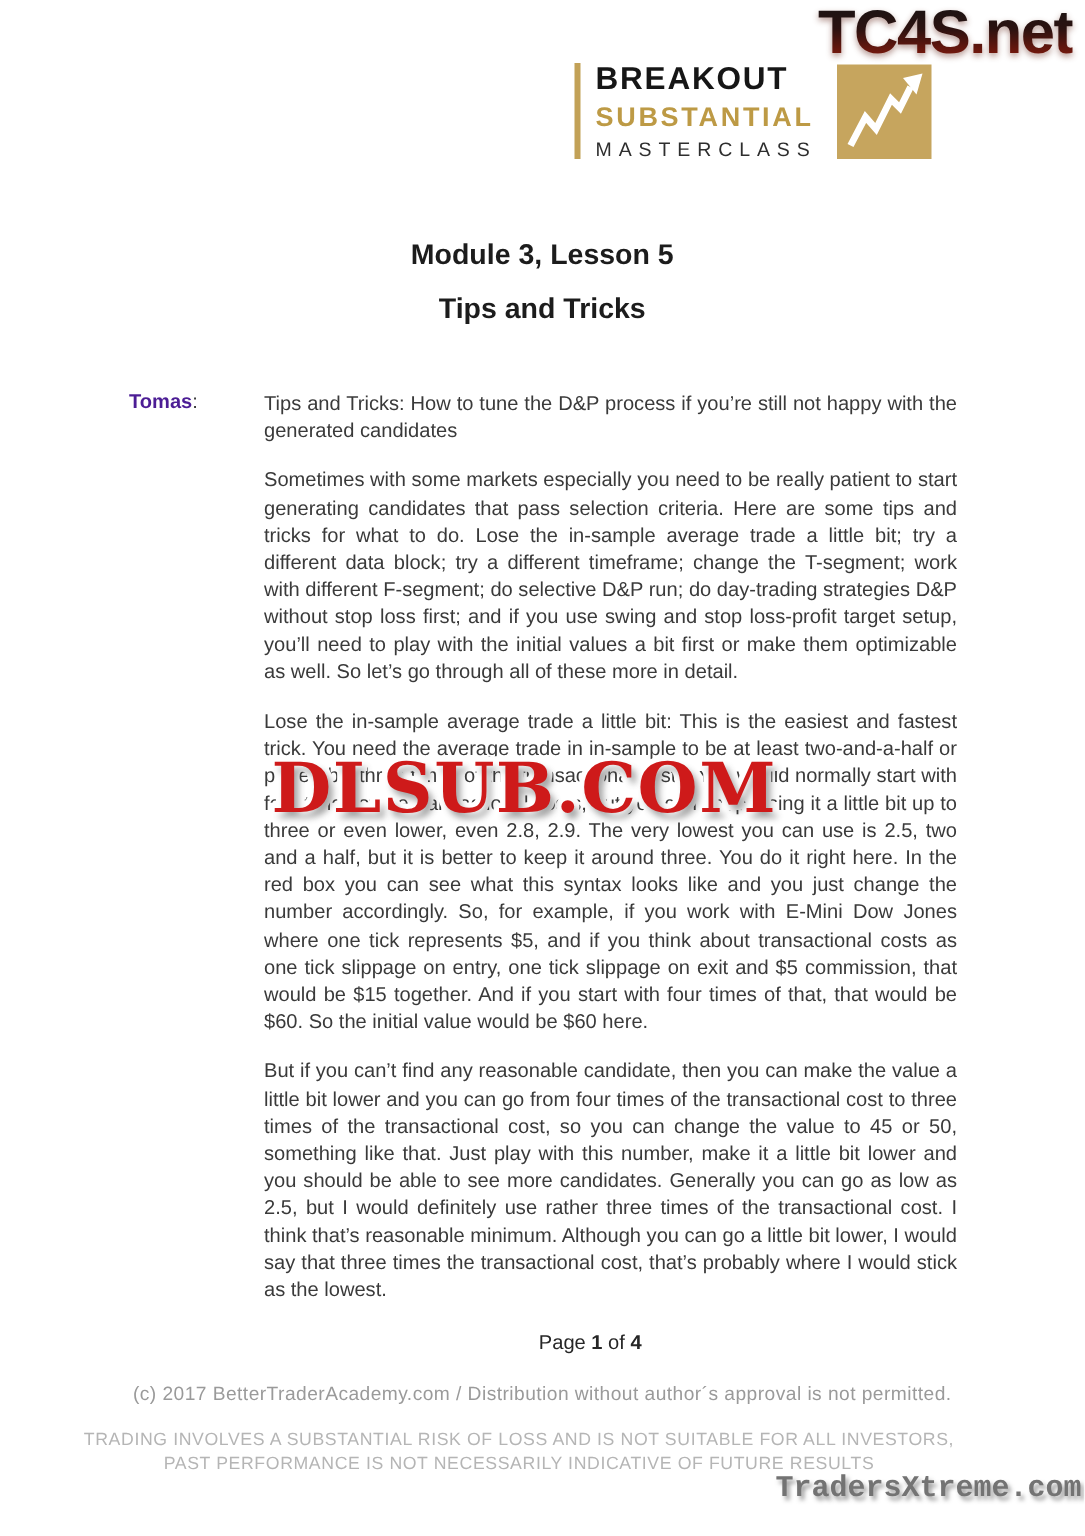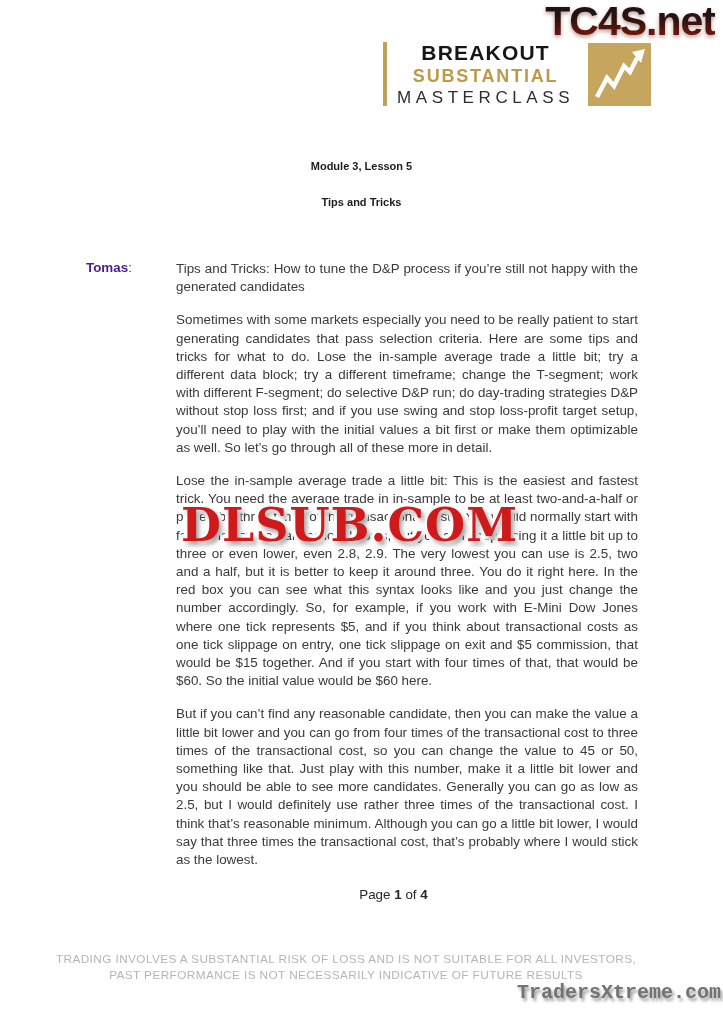--- a/index.html
+++ b/index.html
@@ -24,35 +24,35 @@
     background: linear-gradient(180deg, #151515 0%, #2b1210 45%, #7c190d 85%, #8f2012 100%);
     -webkit-background-clip: text;
     background-clip: text;
     color: transparent;
     filter: drop-shadow(0 2px 2px rgba(90,25,12,0.45)) blur(0.4px);
     z-index: 30;
     white-space: nowrap;
   }
 
   
-  .logo { position: absolute; left: 383px; top: 42px; display: flex; z-index: 10; text-align: center; }
+  .logo { position: absolute; left: 383px; top: 42px; display: flex; z-index: 10; }
   .logo-bar { width: 4px; height: 64px; background: #C2A157; margin-right: 10px; }
   .logo-text { display: flex; flex-direction: column; justify-content: space-between; height: 64px; }
   .logo-title { font-size: 21px; font-weight: 800; color: #161616; letter-spacing: 1.2px; line-height: 1; }
   .logo-subtitle { font-size: 18px; font-weight: 800; color: #BD9A45; letter-spacing: 1.8px; line-height: 1; }
-  .logo-tagline { font-size: 17px; font-weight: 400; color: #2e2e2e; letter-spacing: 4.6px; line-height: 1; }
+  .logo-tagline { font-size: 13px; font-weight: 400; color: #2e2e2e; letter-spacing: 4.6px; line-height: 1; }
   .logo-square {
     width: 63px; height: 63px; background: #C6A55E;
     margin-left: 14px; margin-top: 1px;
     display: flex; align-items: center; justify-content: center;
   }
   .logo-square svg { display: block; }
 
   
-  .doc-title { position: absolute; left: 0; width: 723px; text-align: center; color: #1c1c1c; font-weight: 700; font-size: 11px; }
+  .doc-title { position: absolute; left: 0; width: 723px; text-align: center; color: #1c1c1c; font-weight: 700; font-size: 19px; }
   .doc-title.module { top: 160px; }
   .doc-title.lesson  { top: 196px; }
 
   
   .speaker {
     position: absolute; left: 86px; top: 260px;
     font-size: 13.4px; color: #3a3a3a;
   }
   .speaker b { font-weight: 700; color: #4c1d95; }
   .transcript {
@@ -140,20 +140,21 @@
     <p>Tips and Tricks: How to tune the D&amp;P process if you’re still not happy with the generated candidates</p>
     <p>Sometimes with some markets especially you need to be really patient to start generating candidates that pass selection criteria. Here are some tips and tricks for what to do. Lose the in-sample average trade a little bit; try a different data block; try a different timeframe; change the T-segment; work with different F-segment; do selective D&amp;P run; do day-trading strategies D&amp;P without stop loss first; and if you use swing and stop loss-profit target setup, you’ll need to play with the initial values a bit first or make them optimizable as well. So let’s go through all of these more in detail.</p>
     <p>Lose the in-sample average trade a little bit: This is the easiest and fastest trick. You need the average trade in in-sample to be at least two-and-a-half or preferably three times of the transactional costs. You would normally start with four times of the transactional costs, but you can keep losing it a little bit up to three or even lower, even 2.8, 2.9. The very lowest you can use is 2.5, two and a half, but it is better to keep it around three. You do it right here. In the red box you can see what this syntax looks like and you just change the number accordingly. So, for example, if you work with E-Mini Dow Jones where one tick represents $5, and if you think about transactional costs as one tick slippage on entry, one tick slippage on exit and $5 commission, that would be $15 together. And if you start with four times of that, that would be $60. So the initial value would be $60 here.</p>
     <p>But if you can’t find any reasonable candidate, then you can make the value a little bit lower and you can go from four times of the transactional cost to three times of the transactional cost, so you can change the value to 45 or 50, something like that. Just play with this number, make it a little bit lower and you should be able to see more candidates. Generally you can go as low as 2.5, but I would definitely use rather three times of the transactional cost. I think that’s reasonable minimum. Although you can go a little bit lower, I would say that three times the transactional cost, that’s probably where I would stick as the lowest.</p>
   </div>
 
   <div class="wm-dlsub">DLSUB.COM</div>
 
   <div class="page-number"><span>Page </span><b>1</b><span> of </span><b>4</b></div>
 
+  <div class="copyright">(c) 2017 BetterTraderAcademy.com / Distribution without author´s approval is not permitted.</div>
 
   <div class="disclaimer">
     <div>TRADING INVOLVES A SUBSTANTIAL RISK OF LOSS AND IS NOT SUITABLE FOR ALL INVESTORS,</div>
     <div>PAST PERFORMANCE IS NOT NECESSARILY INDICATIVE OF FUTURE RESULTS</div>
   </div>
 
   <div class="wm-tx">TradersXtreme.com</div>
 
 </div>
 

